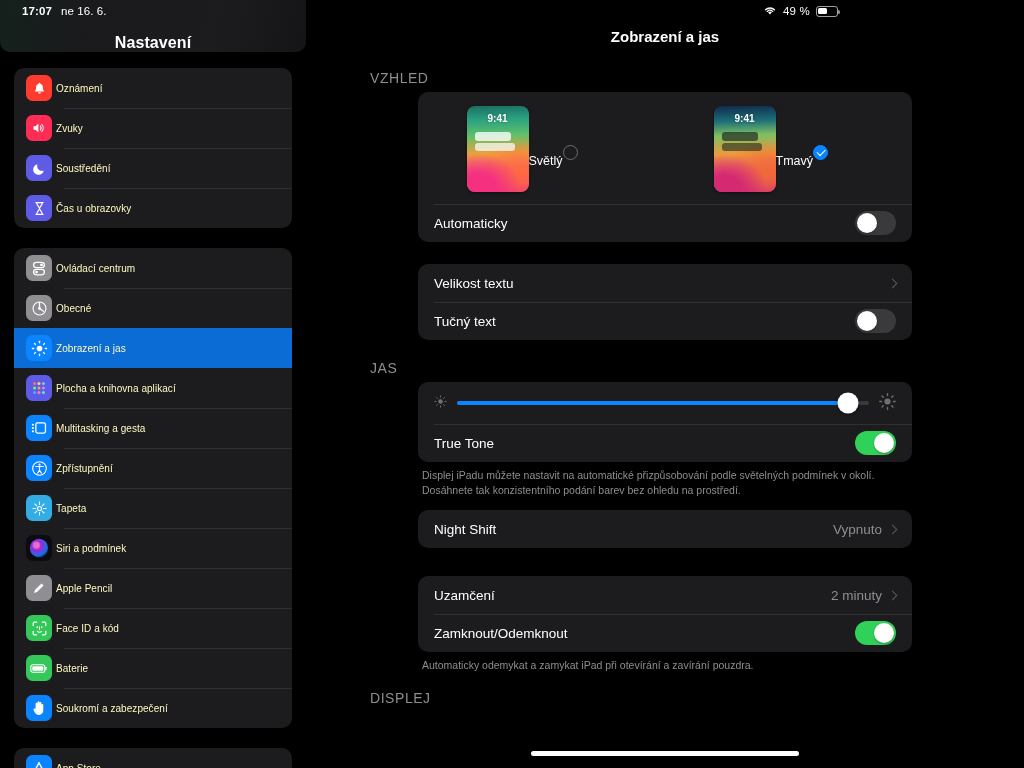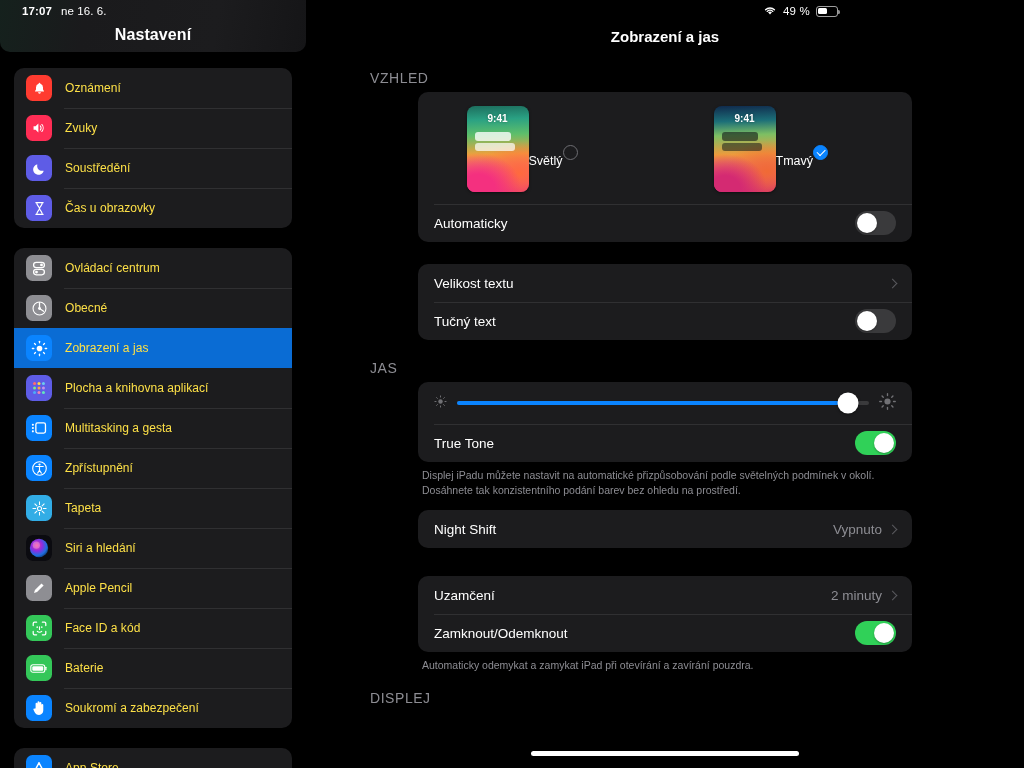--- a/index.html
+++ b/index.html
@@ -33,21 +33,21 @@
   .sidebar {
     position:absolute; left:0; top:0; width:306px; height:768px;
     background:#000; overflow:hidden;
   }
   .sb-header {
     position:relative; height:52px; width:306px;
     background:linear-gradient(100deg,#15211d 0%,#1a1a1c 28%,#1c1c1e 70%,#151517 100%);
     border-radius:0 0 10px 10px;
   }
   .sb-title {
-    position:absolute; left:0; right:0; top:26px; text-align:center;
+    position:absolute; left:0; right:0; top:34px; text-align:center;
     font-size:16px; font-weight:700; color:#fff; letter-spacing:.1px;
   }
   .sb-scroll { position:relative; padding:0 14px; }
   .group {
     background:#1c1c1e; border-radius:10px; overflow:hidden; margin-bottom:20px;
   }
   .row {
     position:relative; display:flex; align-items:center;
     height:40px; padding-left:12px; cursor:default;
   }
@@ -58,21 +58,21 @@
   }
   .row.sel:before, .row.sel + .row:before { background:transparent; }
   .ico {
     width:26px; height:26px; border-radius:6.5px; flex:0 0 26px;
     display:flex; align-items:center; justify-content:center;
     font-size:14px; color:#fff; line-height:1;
     position:relative; overflow:hidden;
   }
   .ico svg { display:block; }
   .rlabel {
-    margin-left:13px; font-size:12px; color:#fde047; letter-spacing:.05px;
+    margin-left:4px; font-size:10px; color:#fef9c3; letter-spacing:.05px;
     white-space:nowrap;
   }
 
   
   .main {
     position:absolute; left:306px; top:0; width:718px; height:768px;
     background:#000; overflow:hidden;
   }
   .main-title {
     position:absolute; top:28px; left:0; width:718px; text-align:center;
@@ -348,21 +348,21 @@
                       <stop offset="38%" stop-color="#8e2de2"></stop>
                       <stop offset="70%" stop-color="#1d6fe0"></stop>
                       <stop offset="100%" stop-color="#0b1b3a"></stop>
                     </radialGradient>
                   </defs>
                   <rect width="26" height="26" rx="6.5" fill="#0b0b10"></rect>
                   <circle cx="13" cy="13" r="9.2" fill="url(#sg)"></circle>
                   <circle cx="10.3" cy="10.2" r="3.6" fill="rgba(255,255,255,.28)"></circle>
                 </svg>
               </span>
-              <span class="rlabel">Siri a hledání</span>
+              <span class="rlabel">Siri a podmínek</span>
             </div>
             <div class="row">
               <span class="ico" style="background: rgb(142, 142, 147);">
                 <svg width="16" height="16" viewBox="0 0 18 18">
                   <path d="M3.4 14.6l1-3.4L11.8 3.8l2.4 2.4-7.4 7.4z" fill="#fff"></path>
                 </svg>
               </span>
               <span class="rlabel">Apple Pencil</span>
             </div>
             <div class="row">

